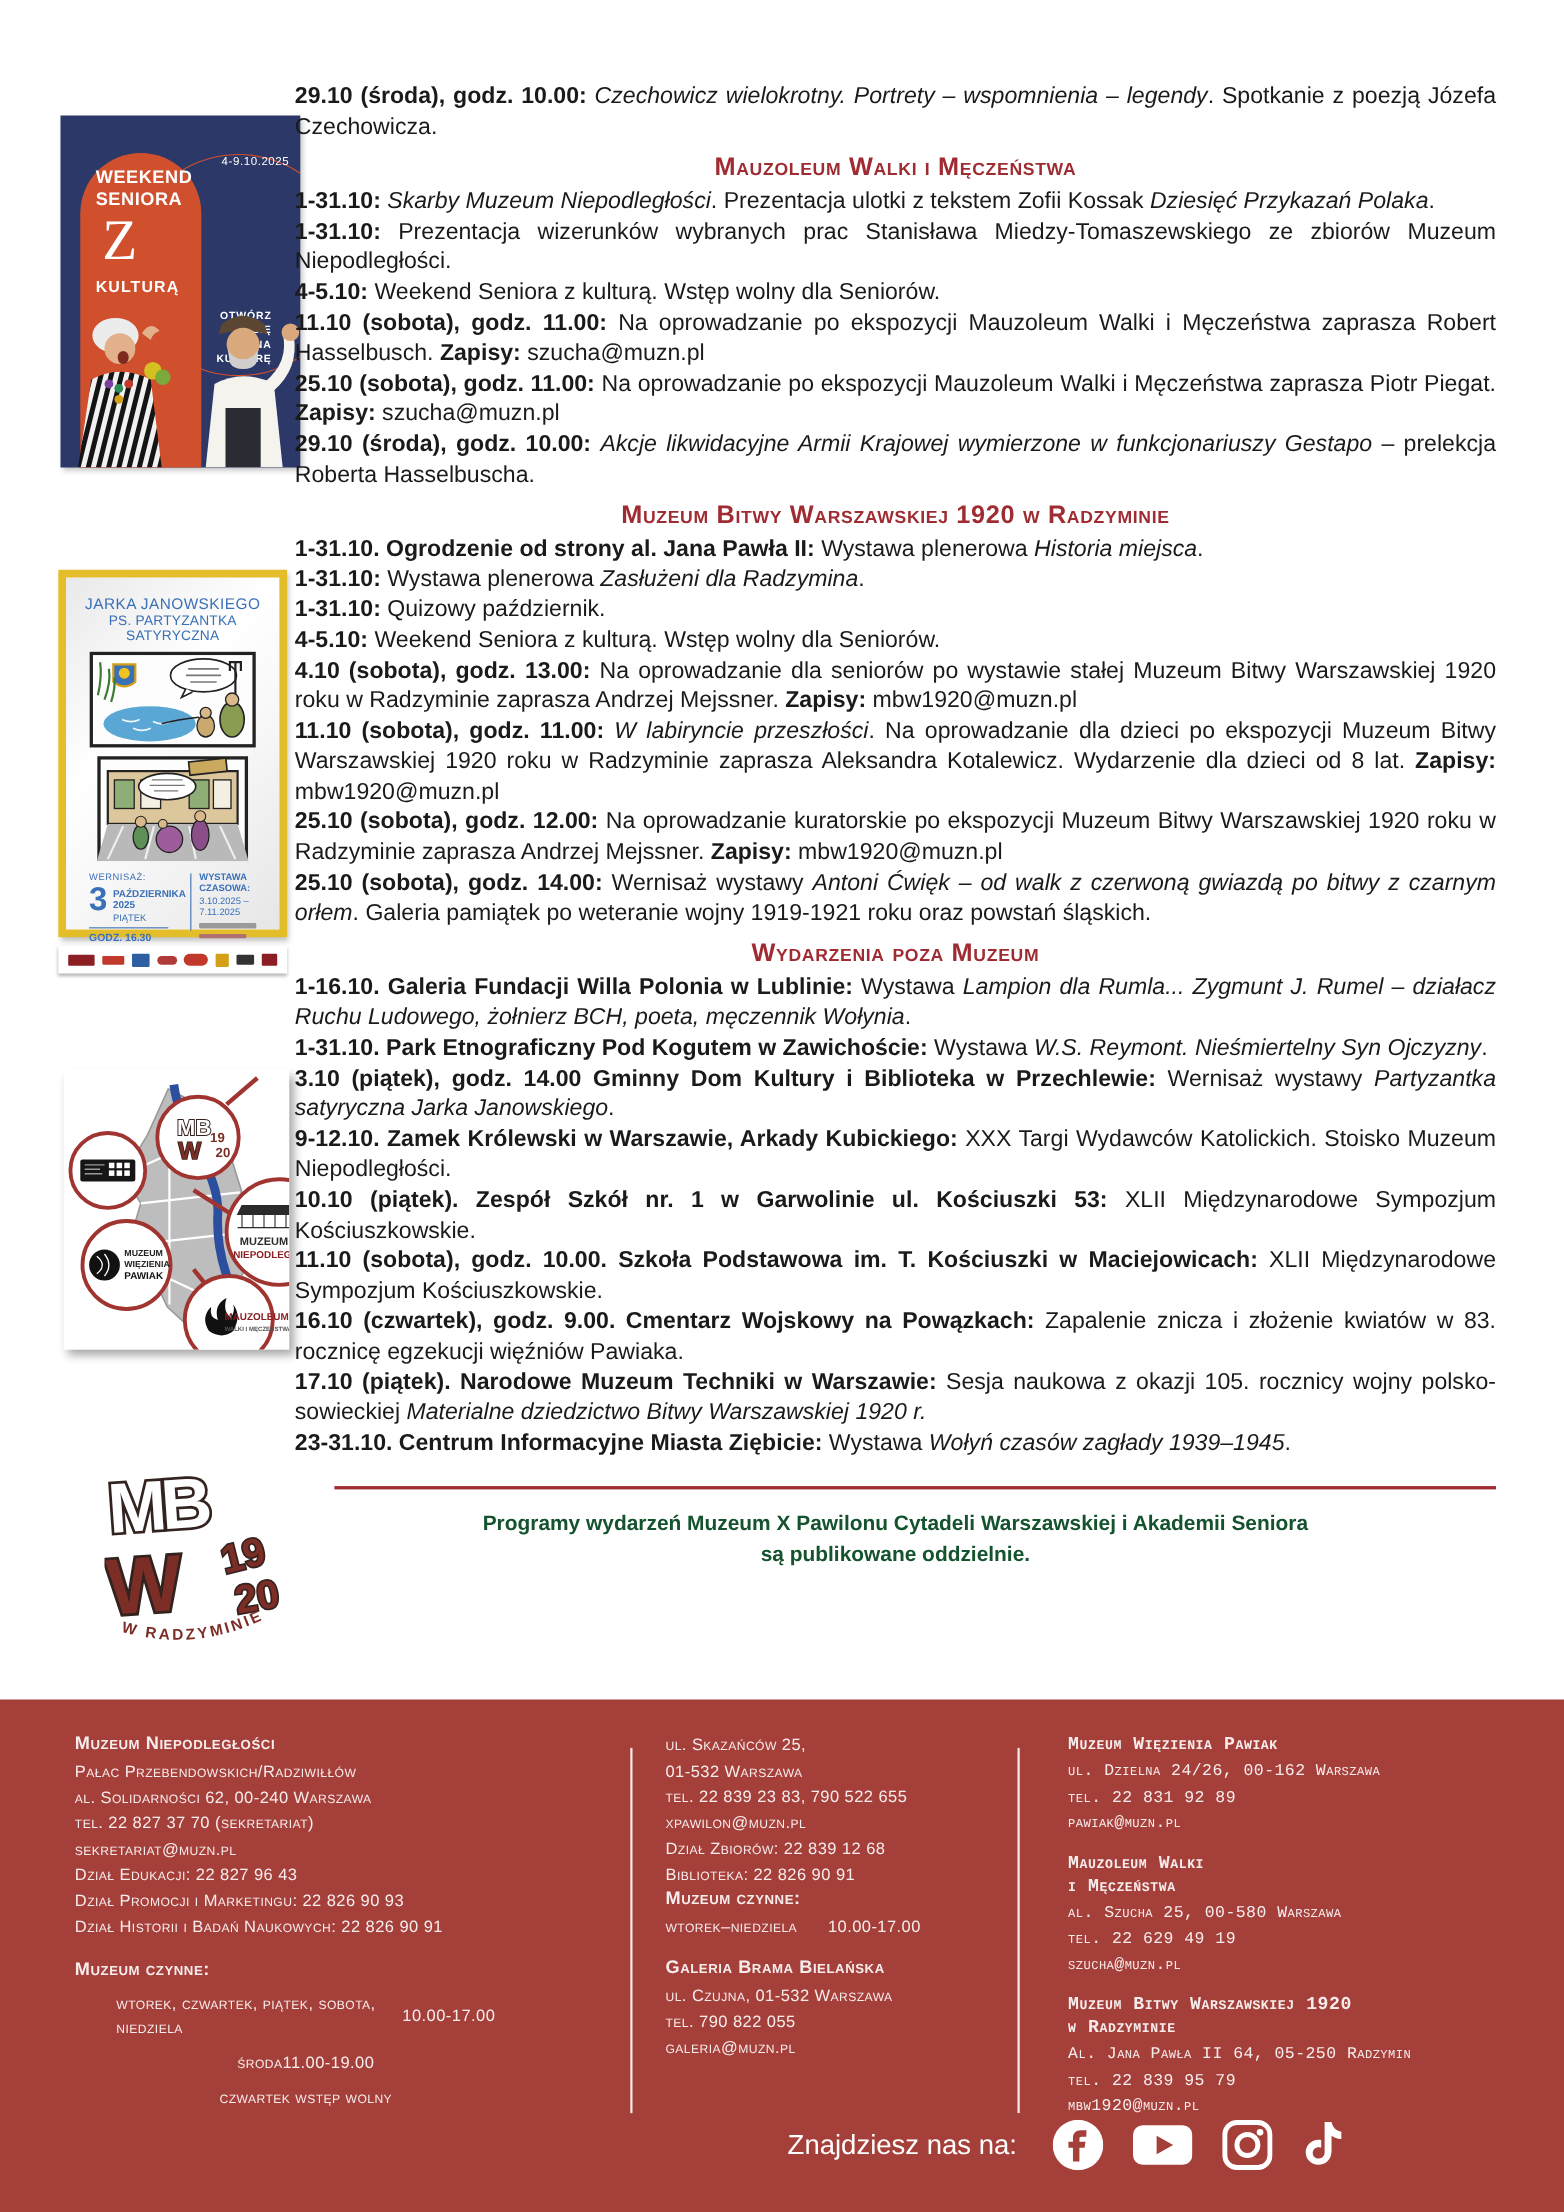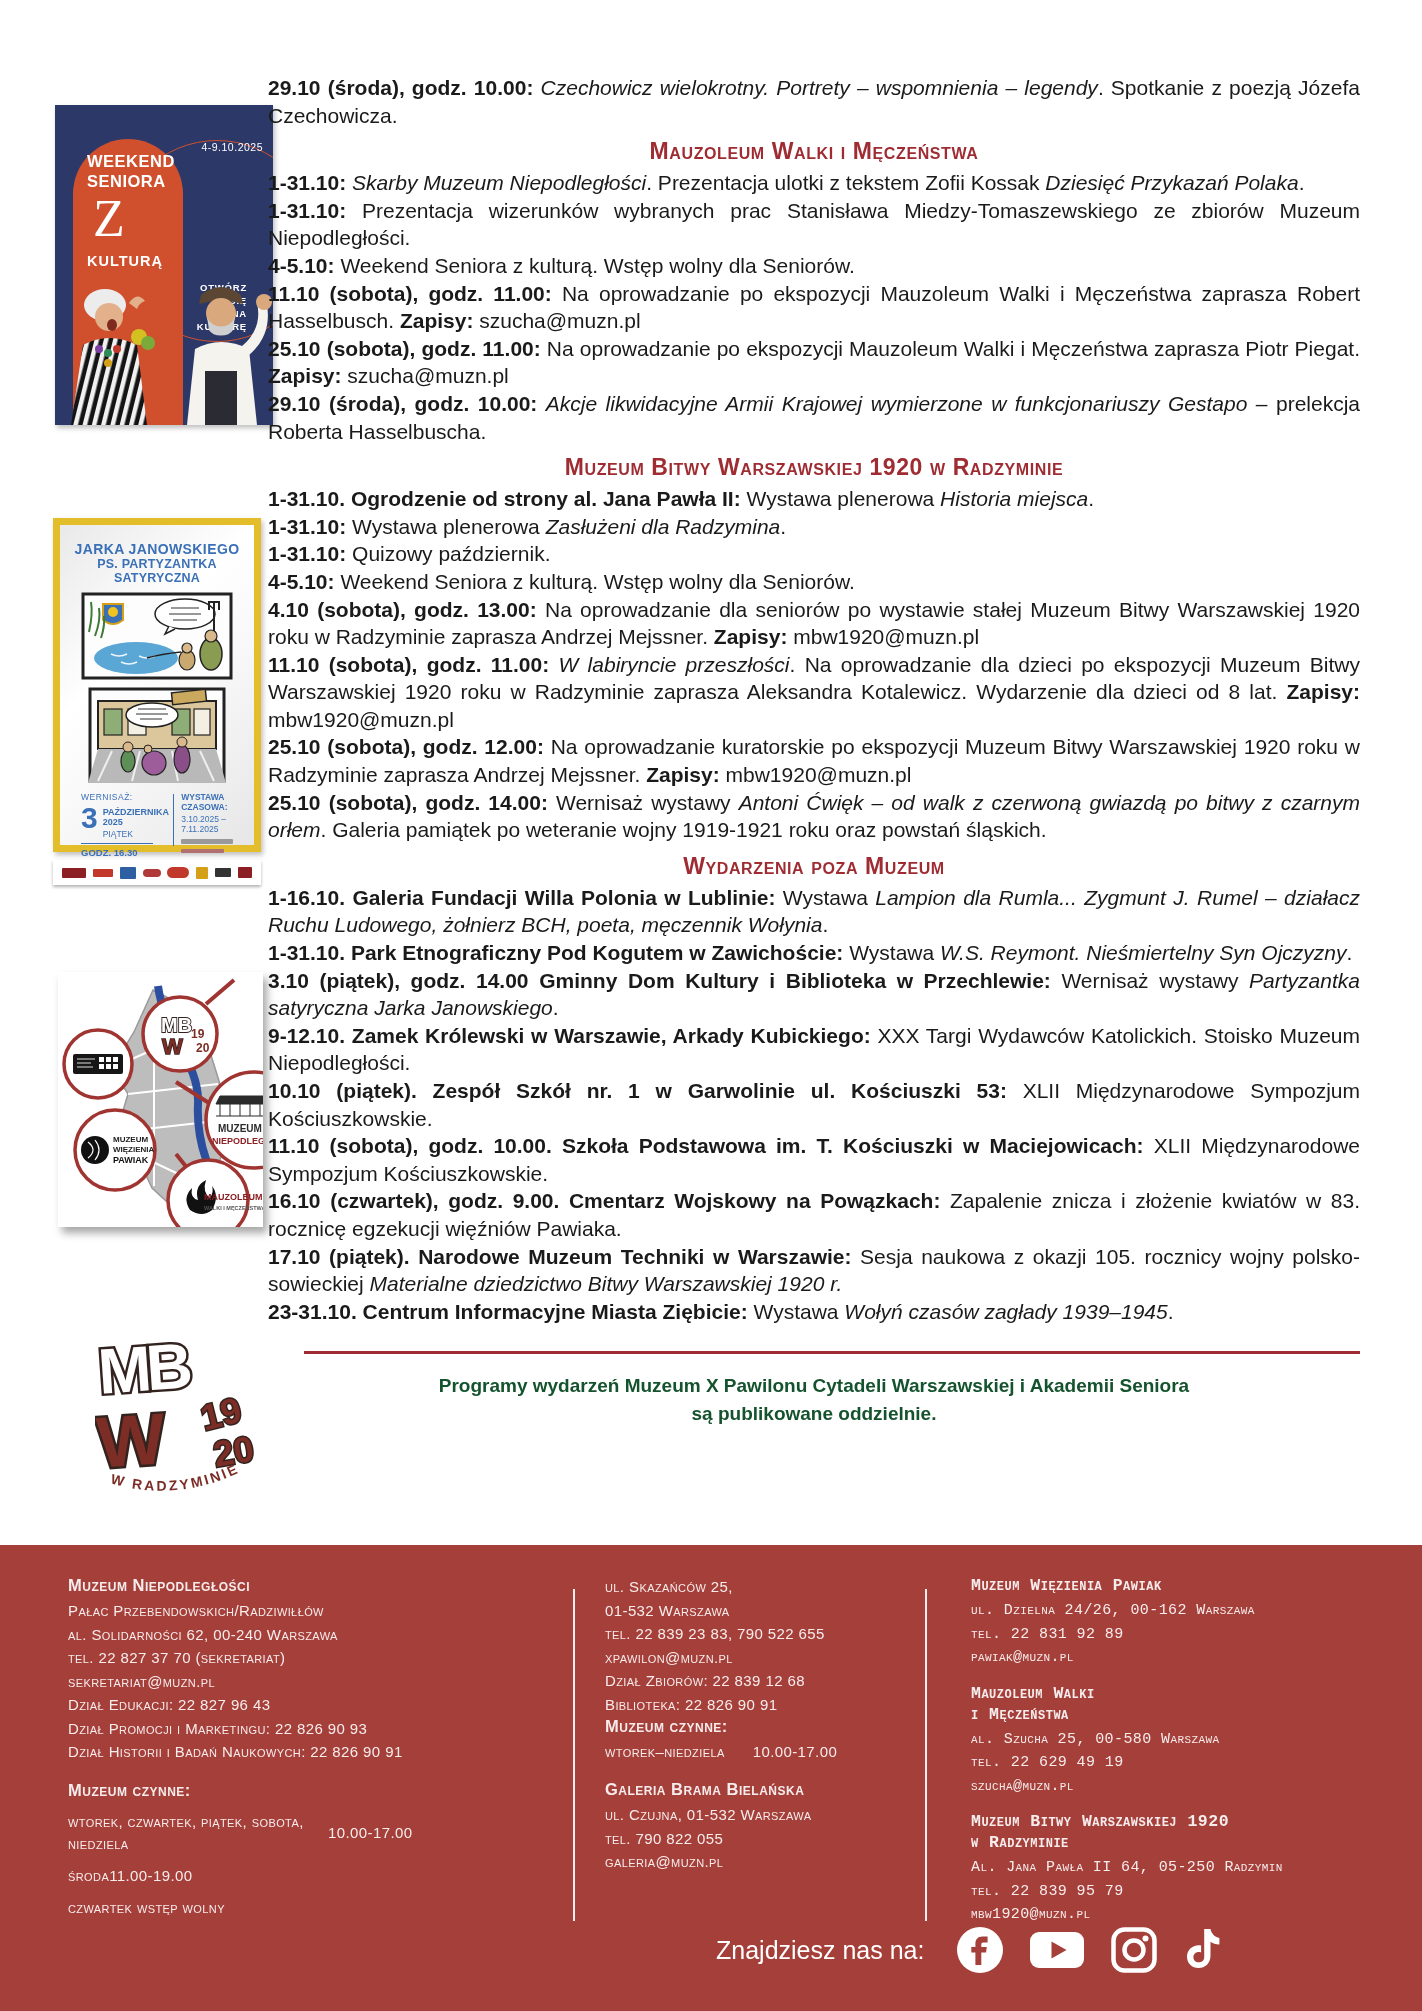--- a/index.html
+++ b/index.html
@@ -27,21 +27,21 @@
   .pw-z{position:absolute;left:38px;top:84px;color:#fff;font-size:52px;font-family:"Liberation Serif",serif;}
   .pw-t2{position:absolute;left:32px;top:148px;color:#fff;font-weight:700;font-size:14.5px;letter-spacing:1px;}
   .pw-circle{position:absolute;right:-45px;top:35px;width:200px;height:200px;border:1.5px solid #d0502e;border-radius:50%;}
   .pw-slogan{position:absolute;right:26px;top:176px;color:#fff;font-size:9.5px;line-height:13px;
              text-align:right;font-weight:700;letter-spacing:.8px;white-space:pre-line;}
   .pw-people{position:absolute;left:0;bottom:0;}
 
   .poster-party{position:absolute;left:53px;top:518px;width:208px;height:334px;box-sizing:border-box;
                 border:7px solid #e4bd2b;box-shadow:2px 3px 5px rgba(0,0,0,.25);
                 background:linear-gradient(135deg,#e9e9e9 0%,#ffffff 38%,#f8f8f8 60%,#e6e6e6 100%);}
-  .pp-title{margin-top:16px;text-align:center;color:#3a70b7;font-weight:700;}
+  .pp-title{margin-top:16px;text-align:center;color:#3a70b7;font-weight:400;}
   .pp-title .l1{font-size:14px;letter-spacing:.4px;display:block;}
   .pp-title .l2{font-size:12.5px;letter-spacing:.2px;display:block;}
   .pp-cartoon{display:block;margin:7px auto 0;}
   .pp-info{display:flex;margin-top:9px;padding:0 21px;color:#3a70b7;}
   .ppi-l{flex:1.05;}
   .ppi-wern{font-size:8.5px;letter-spacing:.5px;}
   .ppi-row{display:flex;align-items:flex-start;gap:5px;margin-top:1px;}
   .ppi-day{font-size:30px;font-weight:700;line-height:30px;}
   .ppi-month{font-size:9px;font-weight:700;margin-top:4px;}
   .ppi-weekday{font-size:8.5px;margin-top:2px;}
@@ -67,21 +67,21 @@
   .footer{position:absolute;left:0;top:1545px;width:1422px;height:466px;background:#a53f3a;
           color:#f7ecec;display:flex;padding:30px 0 0 68px;box-sizing:border-box;}
   .fcol h3{font-size:16.5px;font-weight:700;margin:0 0 3px;letter-spacing:.5px;
            font-variant:small-caps;white-space:pre-line;line-height:21px;}
   .fcol h3.mt{margin-top:16px;}
   .fline{font-size:15px;line-height:23.5px;letter-spacing:.4px;font-variant:small-caps;}
   .fcol1{width:505px;}
   .fcol2{width:350px;padding-left:30px;box-sizing:border-box;}
   .fcol3{flex:1;padding-left:44px;font-family:Liberation Mono, monospace;}
   .fdiv{width:2px;background:rgba(255,255,255,.9);height:332px;margin-top:14px;}
-  .hrow{display:flex;justify-content:flex-start;align-items:center;max-width:420px;
+  .hrow{display:flex;justify-content:center;align-items:center;max-width:420px;
         margin-top:10px;font-variant:small-caps;font-size:15px;line-height:22px;letter-spacing:.4px;}
   .hdays{max-width:260px;}
   .fcol2 .hrow{justify-content:flex-start;gap:28px;margin-top:4px;}
   .fsec{margin-bottom:13px;}
   .social{position:absolute;left:716px;bottom:38px;display:flex;align-items:center;gap:27px;}
   .social-label{font-size:25px;color:#fff;margin-right:6px;}
   .social svg{display:block;}
 </style>
 </head>
 <body>

